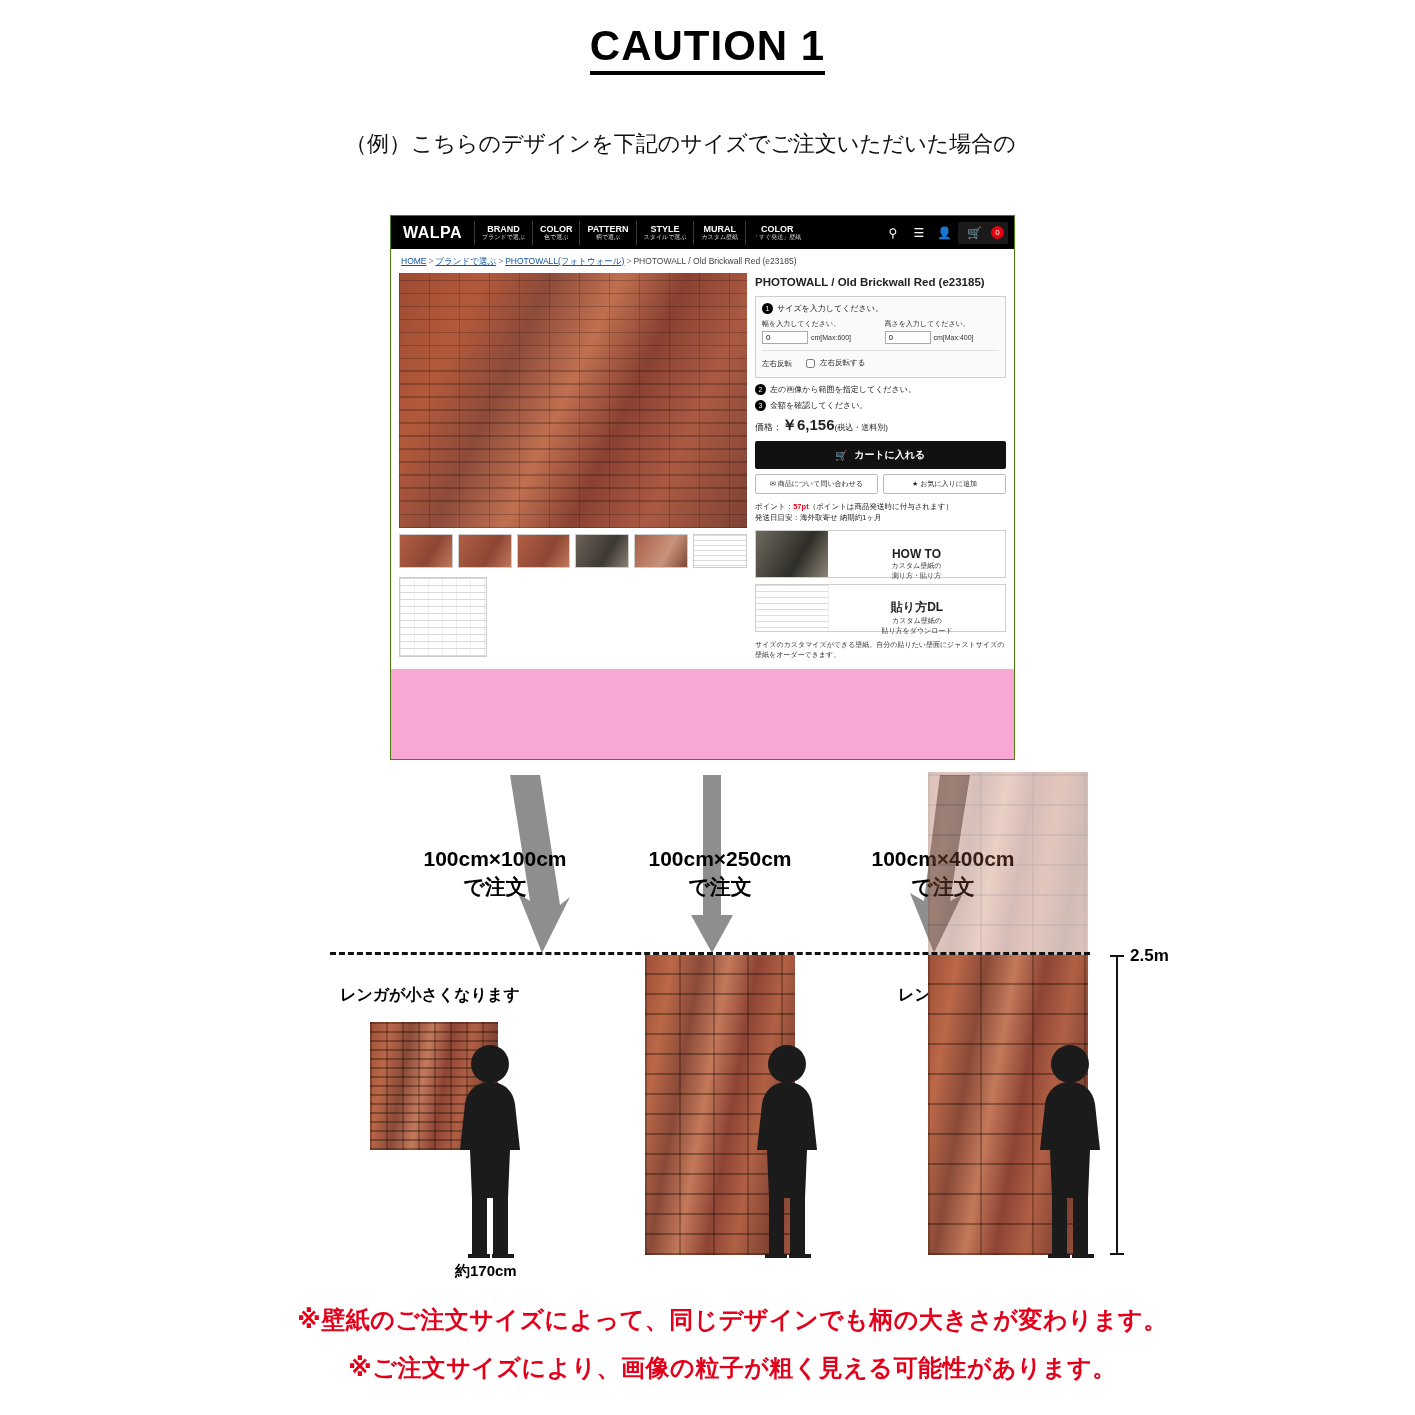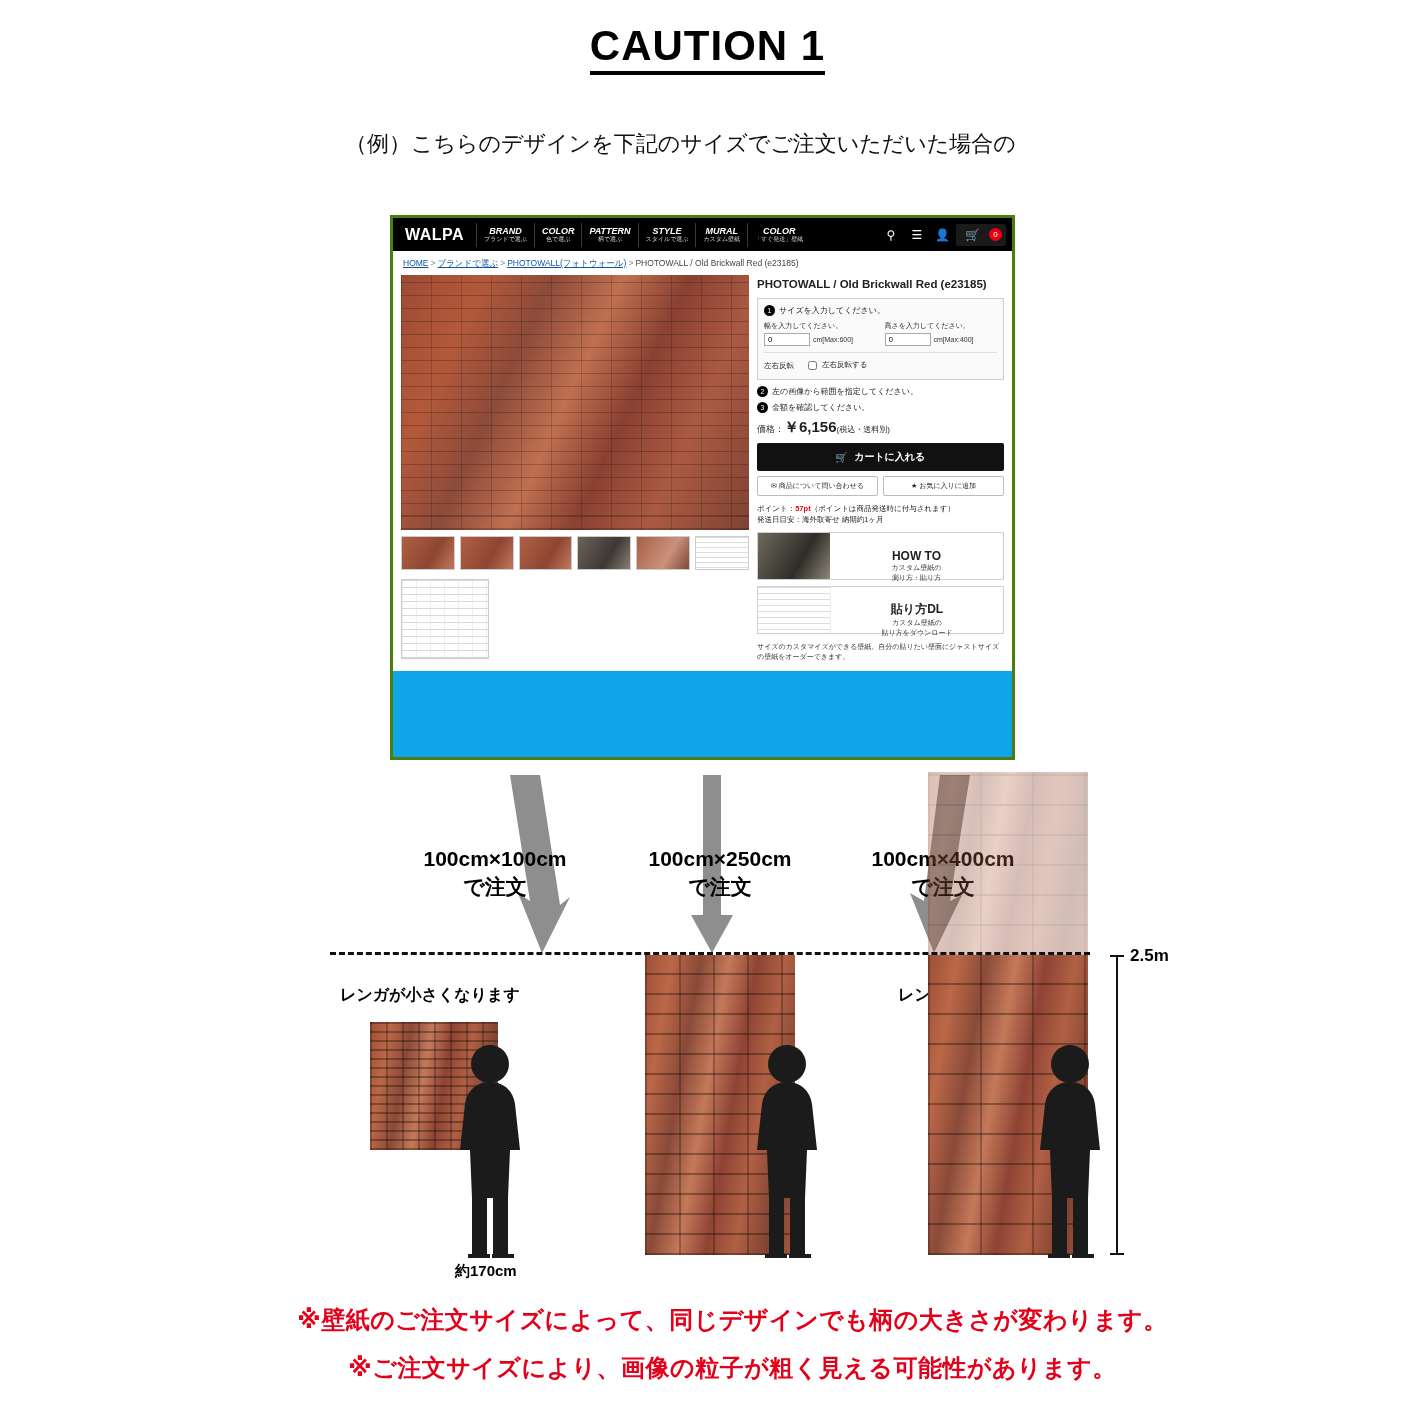--- a/index.html
+++ b/index.html
@@ -24,33 +24,33 @@
   
   .lead{
     position:absolute;left:345px;top:125px;width:840px;
     font-size:22px;line-height:1.75;color:#111;
   }
   .lead .l2{display:block;margin-left:22px;}
 
   
   .browser{
     position:absolute;left:390px;top:215px;width:625px;height:545px;
-    background:#0ea5e9;border:3px solid #4d7c0f;box-sizing:border-box;
+    background:#f9a8d4;border:1px solid #4d7c0f;box-sizing:border-box;
   }
   .bheader{
     height:33px;background:#000;color:#fff;display:flex;align-items:center;
     padding:0 6px;box-sizing:border-box;
   }
   .logo{font-size:16px;font-weight:bold;letter-spacing:.5px;padding:0 12px 0 6px;}
   .navitem{
     padding:0 7px;text-align:center;line-height:1.05;
     border-left:1px solid #3a3a3a;height:24px;display:flex;flex-direction:column;
     justify-content:center;
   }
-  .navitem .en{font-size:9px;font-weight:bold;font-style:italic;}
+  .navitem .en{font-size:9px;font-weight:bold;}
   .navitem .jp{font-size:6px;color:#ddd;}
   .navitem.q .en{color:#fff;}
   .bheader .spacer{flex:1;}
   .hicon{width:20px;height:20px;margin:0 3px;display:flex;align-items:center;justify-content:center;font-size:12px;color:#fff;}
   .cartwrap{display:flex;align-items:center;background:#1a1a1a;border-radius:2px;padding:1px 4px;}
   .badge{background:#e60012;color:#fff;border-radius:50%;width:13px;height:13px;font-size:8px;display:flex;align-items:center;justify-content:center;margin-left:3px;}
 
   .crumbs{font-size:8.5px;color:#444;padding:7px 10px 5px 10px;background:#fff;}
   .crumbs a{color:#1155a0;text-decoration:underline;}
   .crumbs .sep{color:#888;padding:0 2px;}

